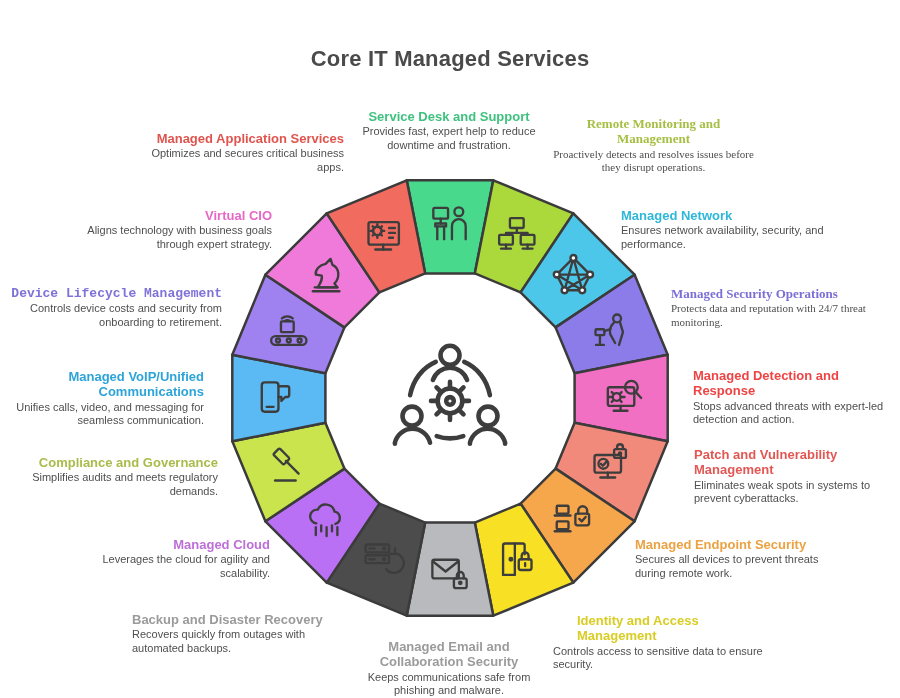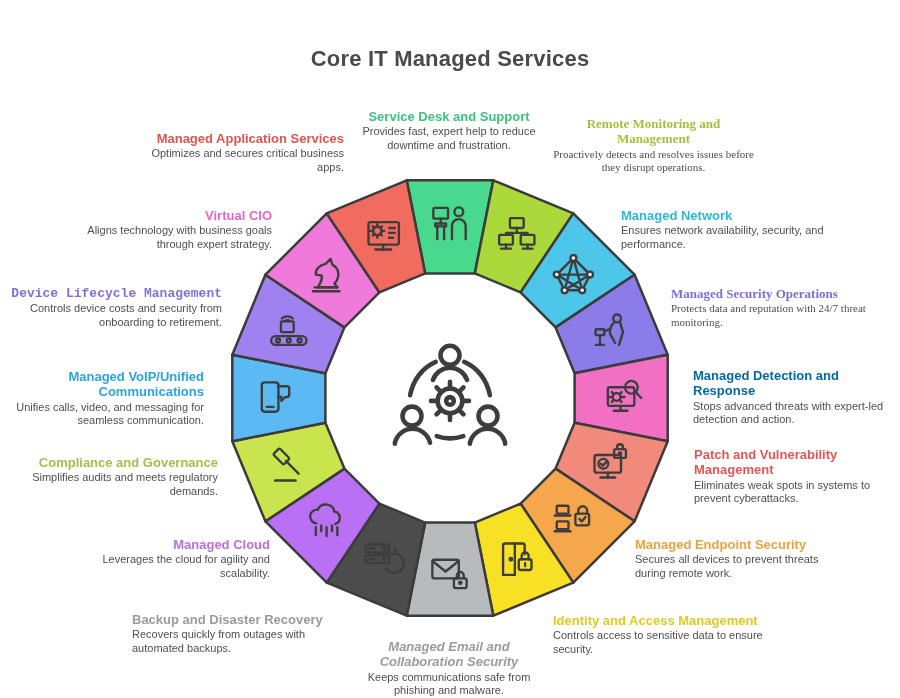--- a/index.html
+++ b/index.html
@@ -208,37 +208,37 @@
   </div>
   <div class="label L2">
     <div class="label-title" style="color: rgb(47, 183, 217);">Managed Network</div>
     <div class="label-desc">Ensures network availability, security, and performance.</div>
   </div>
   <div class="label L3">
     <div class="label-title" style="color: rgb(123, 111, 214);">Managed Security Operations</div>
     <div class="label-desc">Protects data and reputation with 24/7 threat monitoring.</div>
   </div>
   <div class="label L4">
-    <div class="label-title" style="color: #0369a1;">Managed Detection and Response</div>
+    <div class="label-title" style="color: #ef4444;">Managed Detection and Response</div>
     <div class="label-desc">Stops advanced threats with expert-led detection and action.</div>
   </div>
   <div class="label L5">
     <div class="label-title" style="color: rgb(226, 87, 84);">Patch and Vulnerability Management</div>
     <div class="label-desc">Eliminates weak spots in systems to prevent cyberattacks.</div>
   </div>
   <div class="label L6">
     <div class="label-title" style="color: rgb(235, 162, 67);">Managed Endpoint Security</div>
     <div class="label-desc">Secures all devices to prevent threats during remote work.</div>
   </div>
   <div class="label L7">
-    <div class="label-title" style="color: rgb(217, 205, 36);">Identity and Access Management</div>
+    <div class="label-title" style="color: rgb(217, 205, 36); margin-left: 24px;">Identity and Access Management</div>
     <div class="label-desc">Controls access to sensitive data to ensure security.</div>
   </div>
   <div class="label L8">
-    <div class="label-title" style="color: rgb(155, 155, 155); font-style: italic;">Managed Email and Collaboration Security</div>
+    <div class="label-title" style="color: rgb(155, 155, 155);">Managed Email and Collaboration Security</div>
     <div class="label-desc">Keeps communications safe from phishing and malware.</div>
   </div>
   <div class="label L9">
     <div class="label-title" style="color: rgb(155, 155, 155);">Backup and Disaster Recovery</div>
     <div class="label-desc">Recovers quickly from outages with automated backups.</div>
   </div>
   <div class="label L10">
     <div class="label-title" style="color: rgb(189, 111, 216);">Managed Cloud</div>
     <div class="label-desc">Leverages the cloud for agility and scalability.</div>
   </div>

